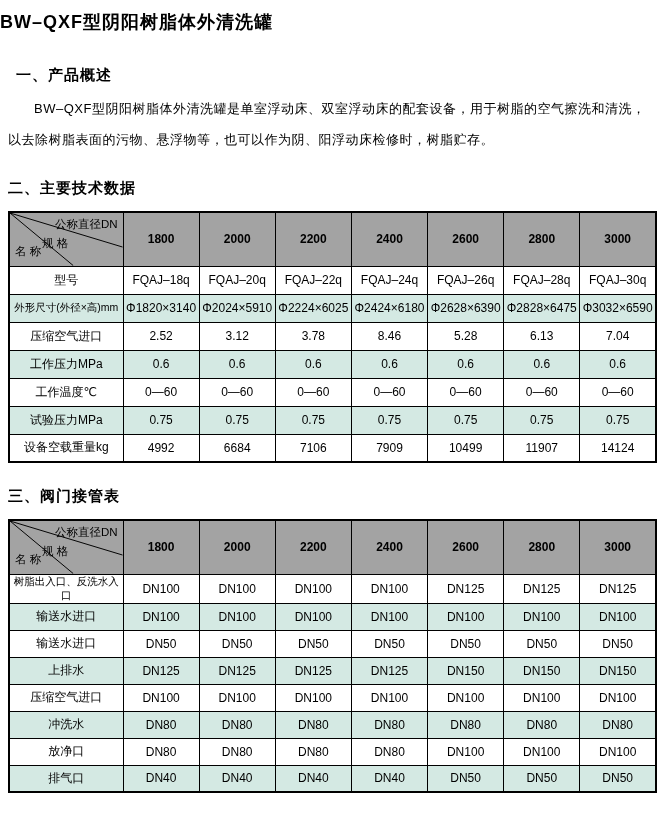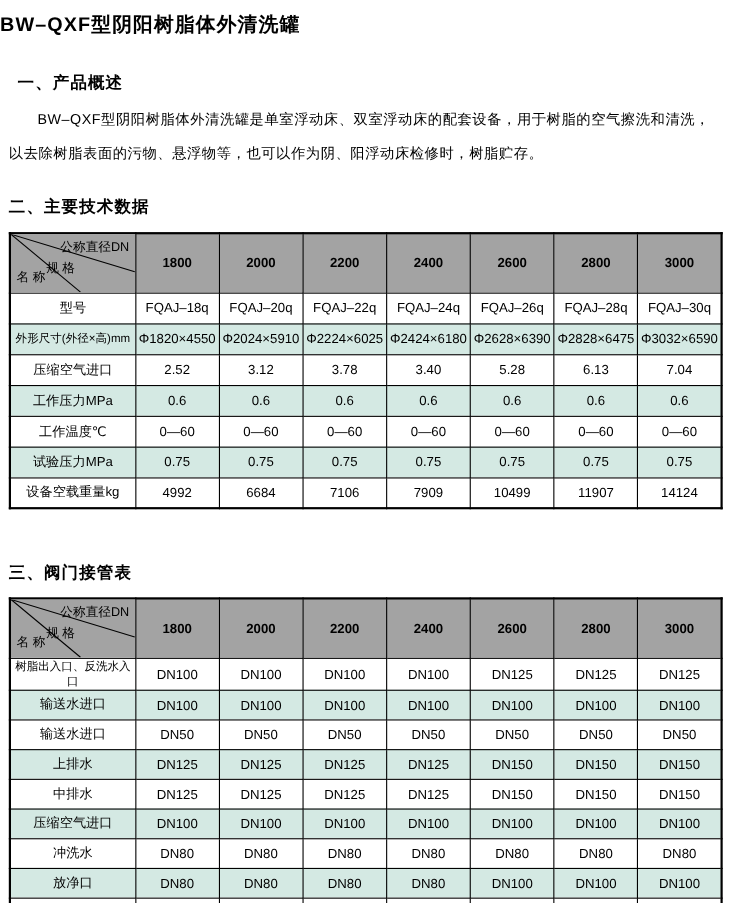--- a/index.html
+++ b/index.html
@@ -22,21 +22,21 @@
   }
 
   .section-heading {
     font-size: 15px;
     font-weight: bold;
     margin-left: 8px;
     letter-spacing: 1px;
   }
   .h-overview { margin-top: 32px; margin-left: 16px; }
   .h-tech     { margin-top: 24px; }
-  .h-valves   { margin-top: 48px; }
+  .h-valves   { margin-top: 24px; }
 
   .overview-text {
     font-size: 13px;
     line-height: 31px;
     text-indent: 2em;
     margin: 8px 10px 0 8px;
     letter-spacing: 0.5px;
   }
 
   table.data-table {
@@ -123,34 +123,34 @@
           <td>FQAJ–18q</td>
           <td>FQAJ–20q</td>
           <td>FQAJ–22q</td>
           <td>FQAJ–24q</td>
           <td>FQAJ–26q</td>
           <td>FQAJ–28q</td>
           <td>FQAJ–30q</td>
         </tr>
         <tr>
           <td class="rowlabel small">外形尺寸(外径×高)mm</td>
-          <td>Φ1820×4550</td>
+          <td>Φ1820×3140</td>
           <td>Φ2024×5910</td>
           <td>Φ2224×6025</td>
           <td>Φ2424×6180</td>
           <td>Φ2628×6390</td>
           <td>Φ2828×6475</td>
           <td>Φ3032×6590</td>
         </tr>
         <tr>
           <td class="rowlabel">压缩空气进口</td>
           <td>2.52</td>
           <td>3.12</td>
           <td>3.78</td>
-          <td>3.40</td>
+          <td>8.46</td>
           <td>5.28</td>
           <td>6.13</td>
           <td>7.04</td>
         </tr>
         <tr>
           <td class="rowlabel">工作压力MPa</td>
           <td>0.6</td>
           <td>0.6</td>
           <td>0.6</td>
           <td>0.6</td>
@@ -259,30 +259,20 @@
           <td class="rowlabel">上排水</td>
           <td>DN125</td>
           <td>DN125</td>
           <td>DN125</td>
           <td>DN125</td>
           <td>DN150</td>
           <td>DN150</td>
           <td>DN150</td>
         </tr>
         <tr>
-          <td class="rowlabel">中排水</td>
-          <td>DN125</td>
-          <td>DN125</td>
-          <td>DN125</td>
-          <td>DN125</td>
-          <td>DN150</td>
-          <td>DN150</td>
-          <td>DN150</td>
-        </tr>
-        <tr>
           <td class="rowlabel">压缩空气进口</td>
           <td>DN100</td>
           <td>DN100</td>
           <td>DN100</td>
           <td>DN100</td>
           <td>DN100</td>
           <td>DN100</td>
           <td>DN100</td>
         </tr>
         <tr>

